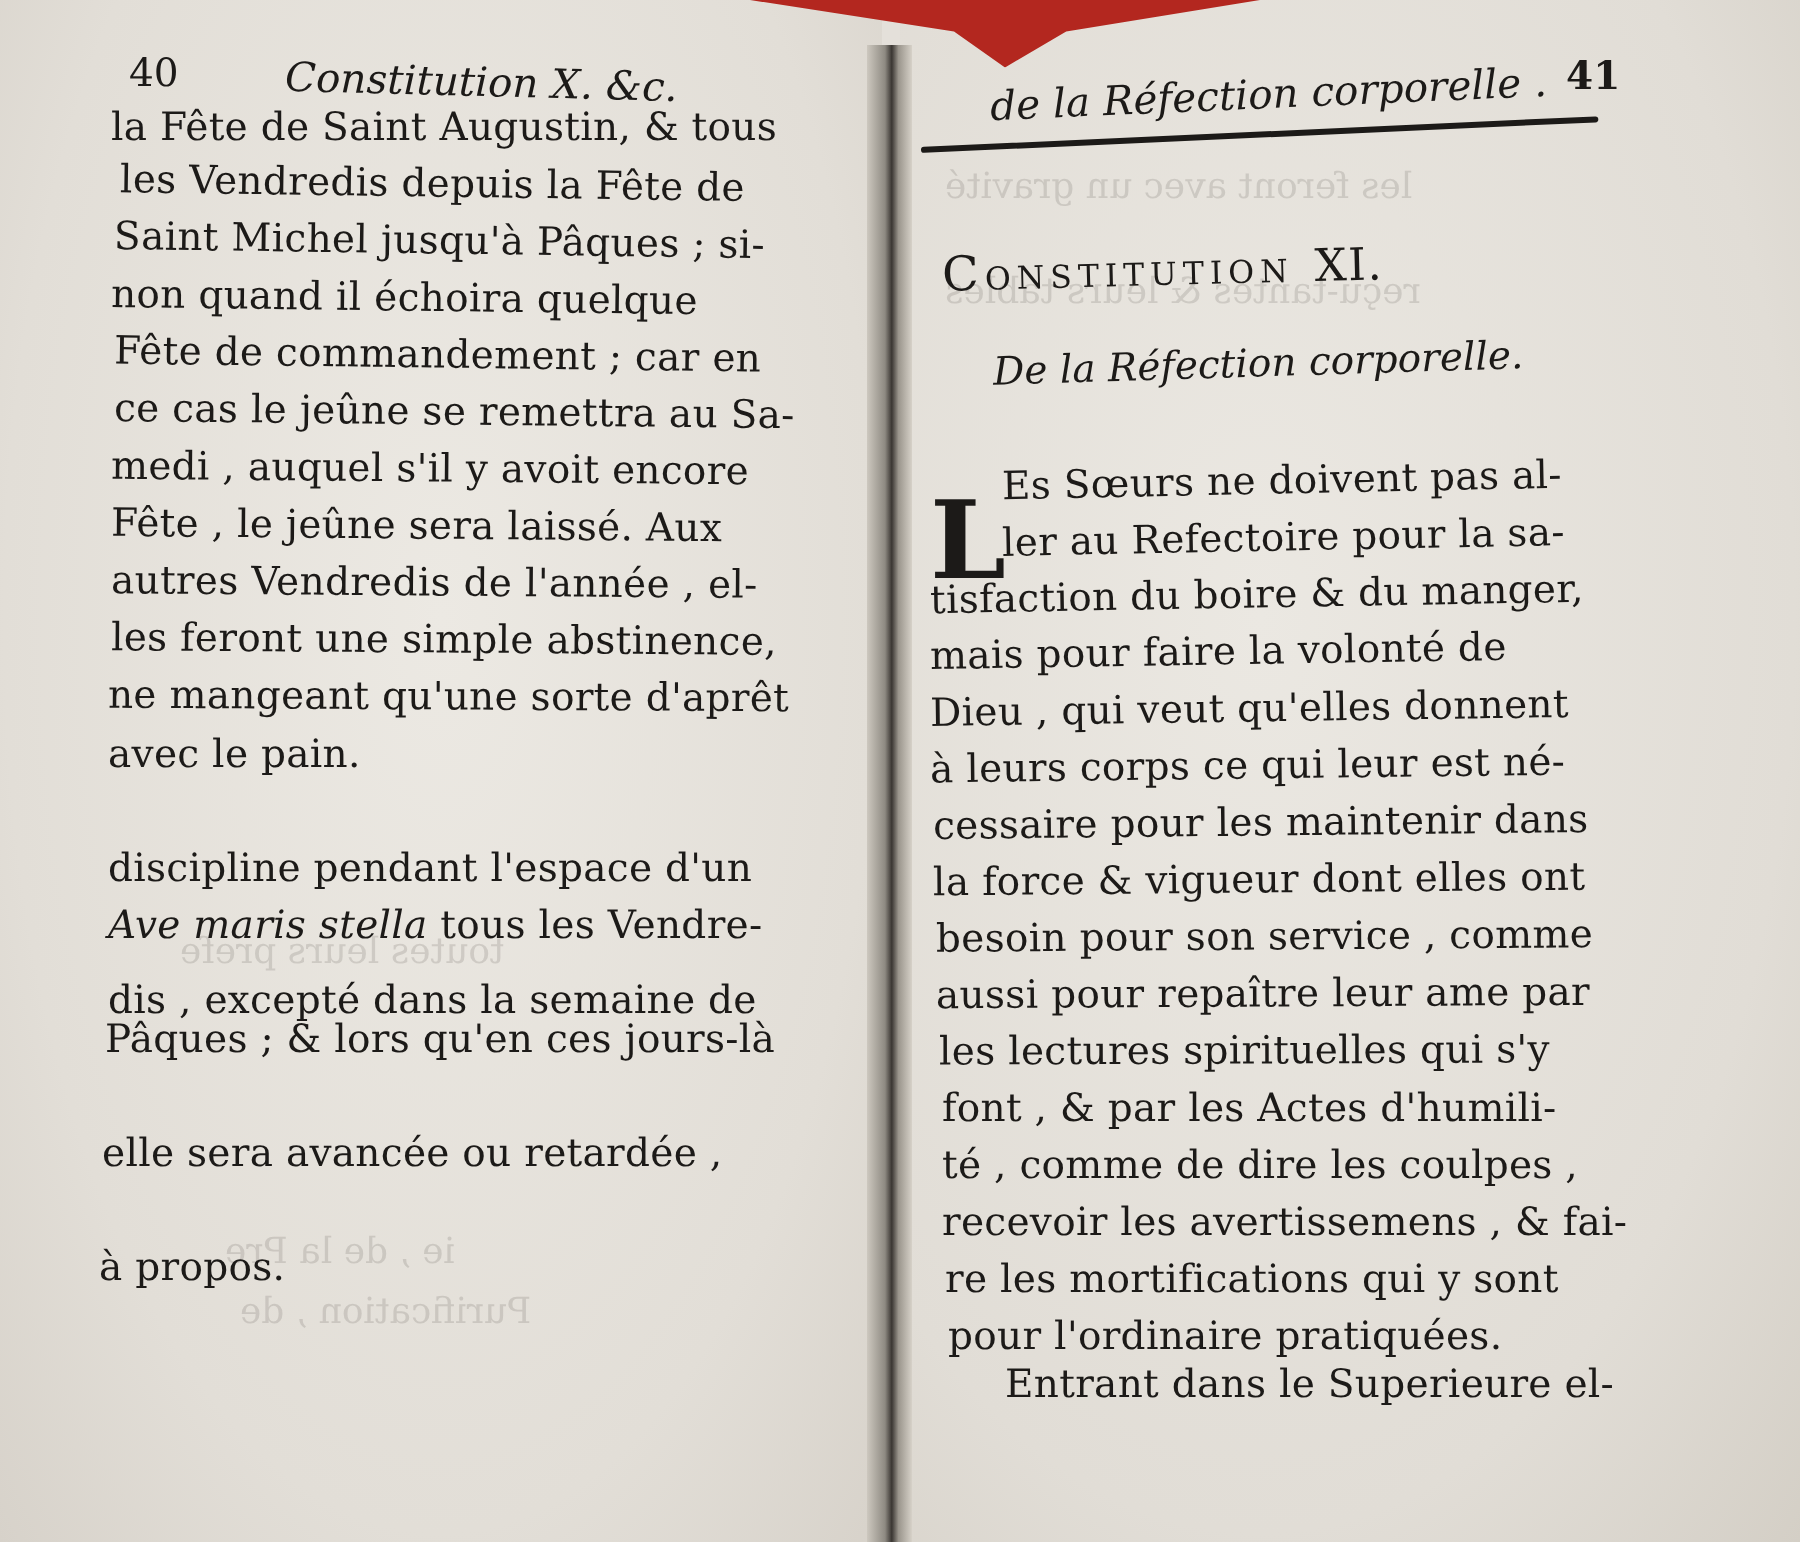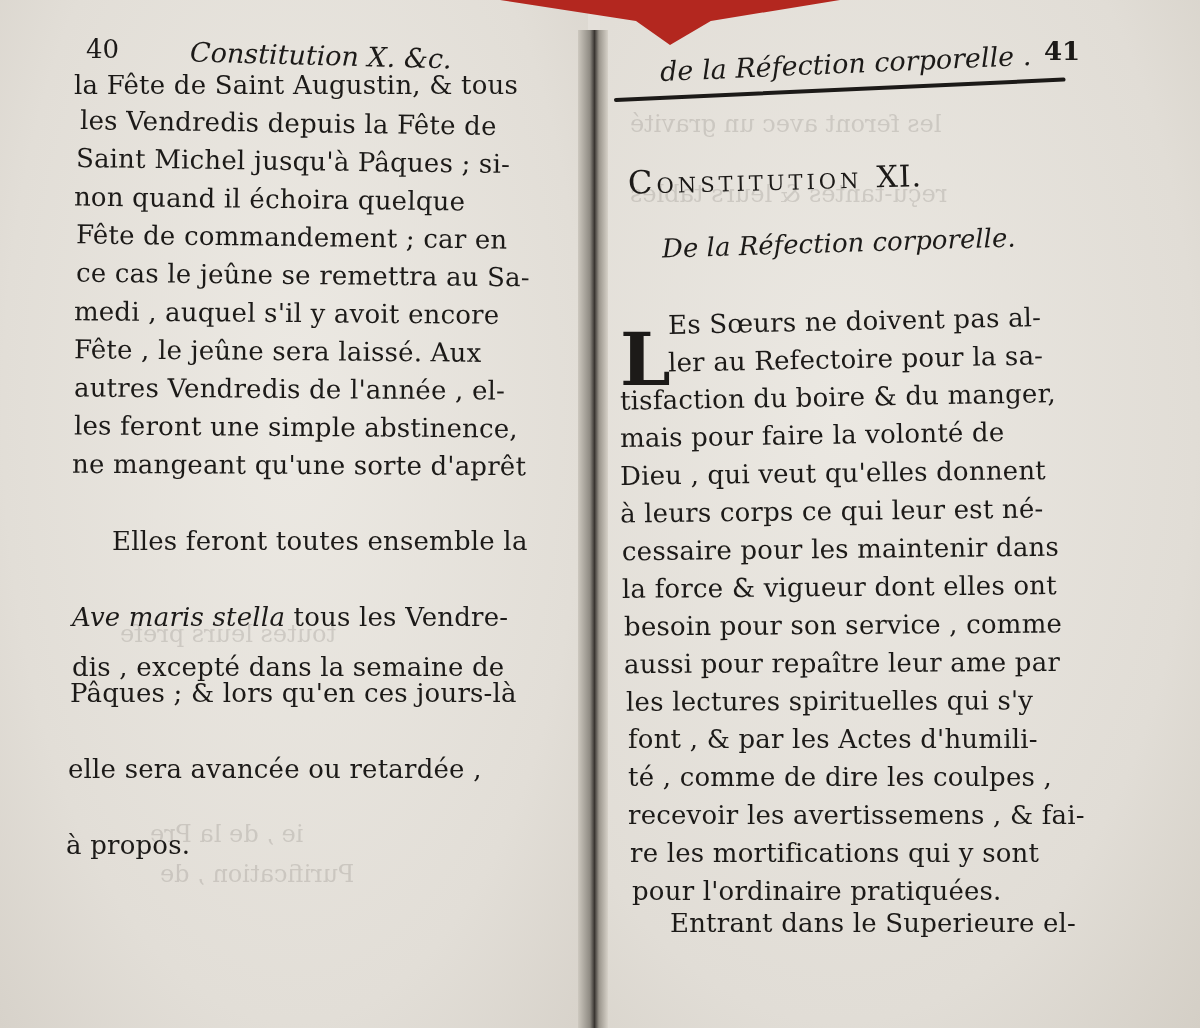--- a/index.html
+++ b/index.html
@@ -78,21 +78,22 @@
   <div class="line" style="left:80px; top:108px; transform:rotate(0.8deg);">les Vendredis depuis la Fête de</div>
   <div class="line" style="left:76px; top:146px; transform:rotate(0.8deg);">Saint Michel jusqu'à Pâques ; si-</div>
   <div class="line" style="left:74px; top:184px; transform:rotate(0.7deg);">non quand il échoira quelque</div>
   <div class="line" style="left:76px; top:222px; transform:rotate(0.7deg);">Fête de commandement ; car en</div>
   <div class="line" style="left:76px; top:260px; transform:rotate(0.6deg);">ce cas le jeûne se remettra au Sa-</div>
   <div class="line" style="left:74px; top:298px; transform:rotate(0.5deg);">medi , auquel s'il y avoit encore</div>
   <div class="line" style="left:74px; top:336px; transform:rotate(0.5deg);">Fête , le jeûne sera laissé. Aux</div>
   <div class="line" style="left:74px; top:374px; transform:rotate(0.4deg);">autres Vendredis de l'année , el-</div>
   <div class="line" style="left:74px; top:412px; transform:rotate(0.4deg);">les feront une simple abstinence,</div>
   <div class="line" style="left:72px; top:450px; transform:rotate(0.3deg);">ne mangeant qu'une sorte d'aprêt</div>
-  <div class="line" style="left:112px; top:526px;">Elles feront toutes ensemble la</div>
+  <div class="line" style="left:72px; top:488px;">avec le pain.</div>
+  <div class="line" style="left:72px; top:564px;">discipline pendant l'espace d'un</div>
   <div class="line" style="left:72px; top:602px;">
     <span class="italic">Ave maris stella</span>
     <span>tous les Vendre-</span>
   </div>
   <div class="line" style="left:72px; top:640px;margin-top:12px;">dis , excepté dans la semaine de</div>
   <div class="line" style="left:70px; top:678px;text-align:right;">Pâques ; &amp; lors qu'en ces jours-là</div>
   <div class="line" style="left:68px; top:754px;">elle sera avancée ou retardée ,</div>
   <div class="line" style="left:66px; top:830px;">à propos.</div>
 </div>
 

